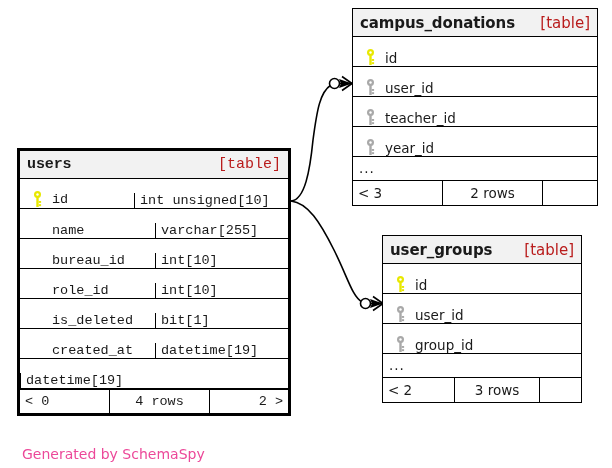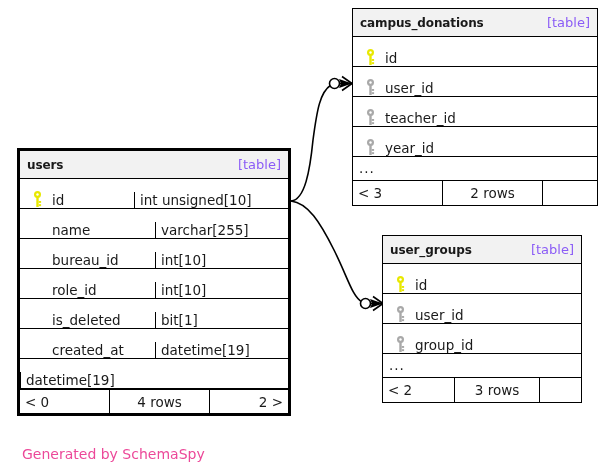--- a/index.html
+++ b/index.html
@@ -47,27 +47,27 @@
     background: #f2f2f2;
     border-bottom: 1px solid #000000;
     display: flex;
     align-items: center;
     justify-content: space-between;
     padding: 0 7px;
     height: 28px;
   }
   .tbl-name {
     font-weight: bold;
-    font-size: 12px;
+    font-size: 15px;
     letter-spacing: -0.1px;
     white-space: nowrap;
   }
   .tbl-tag {
-    font-size: 13px;
-    color: #8b5cf6;
+    font-size: 15px;
+    color: #b91c1c;
     white-space: nowrap;
   }
 
   
   .col-row {
     box-sizing: border-box;
     display: flex;
     align-items: flex-end;
     border-bottom: 1px solid #000000;
     height: 30px;
@@ -242,21 +242,21 @@
 
     <div class="ellipsis-row">...</div>
 
     <div class="tbl-footer">
       <div class="foot-cell foot-left" style="width:90px;">&lt; 3</div>
       <div class="foot-cell foot-center" style="width:100px;">2 rows</div>
       <div class="foot-cell foot-right" style="flex:1 1 auto;"></div>
     </div>
   </div>
 
-  <div class="er-table focal" id="tbl-users" style="left:17px; top:148px; width:274px;">
+  <div class="er-table focal" id="tbl-users" style="left:17px; top:148px; width:274px;font-family:Liberation Mono, monospace;">
 
     <div class="tbl-title">
       <span class="tbl-name">users</span>
       <span class="tbl-tag">[table]</span>
     </div>
 
     <div class="col-row">
       <div class="col-name">
         <span class="keyslot">
           <svg width="9" height="17" viewBox="0 0 9 17">

